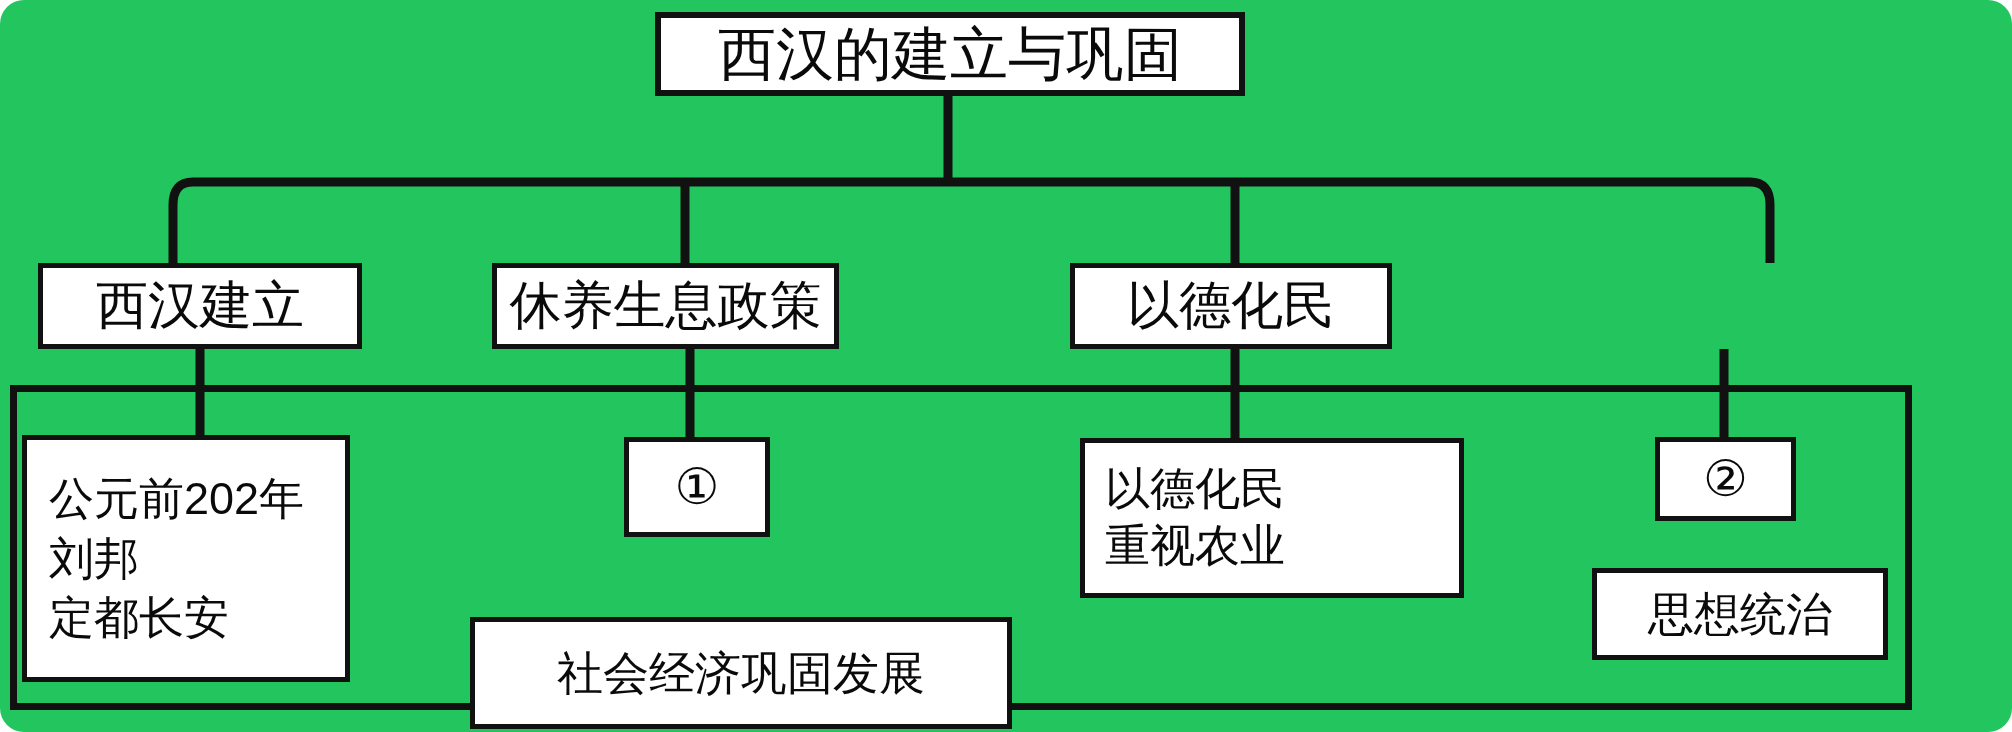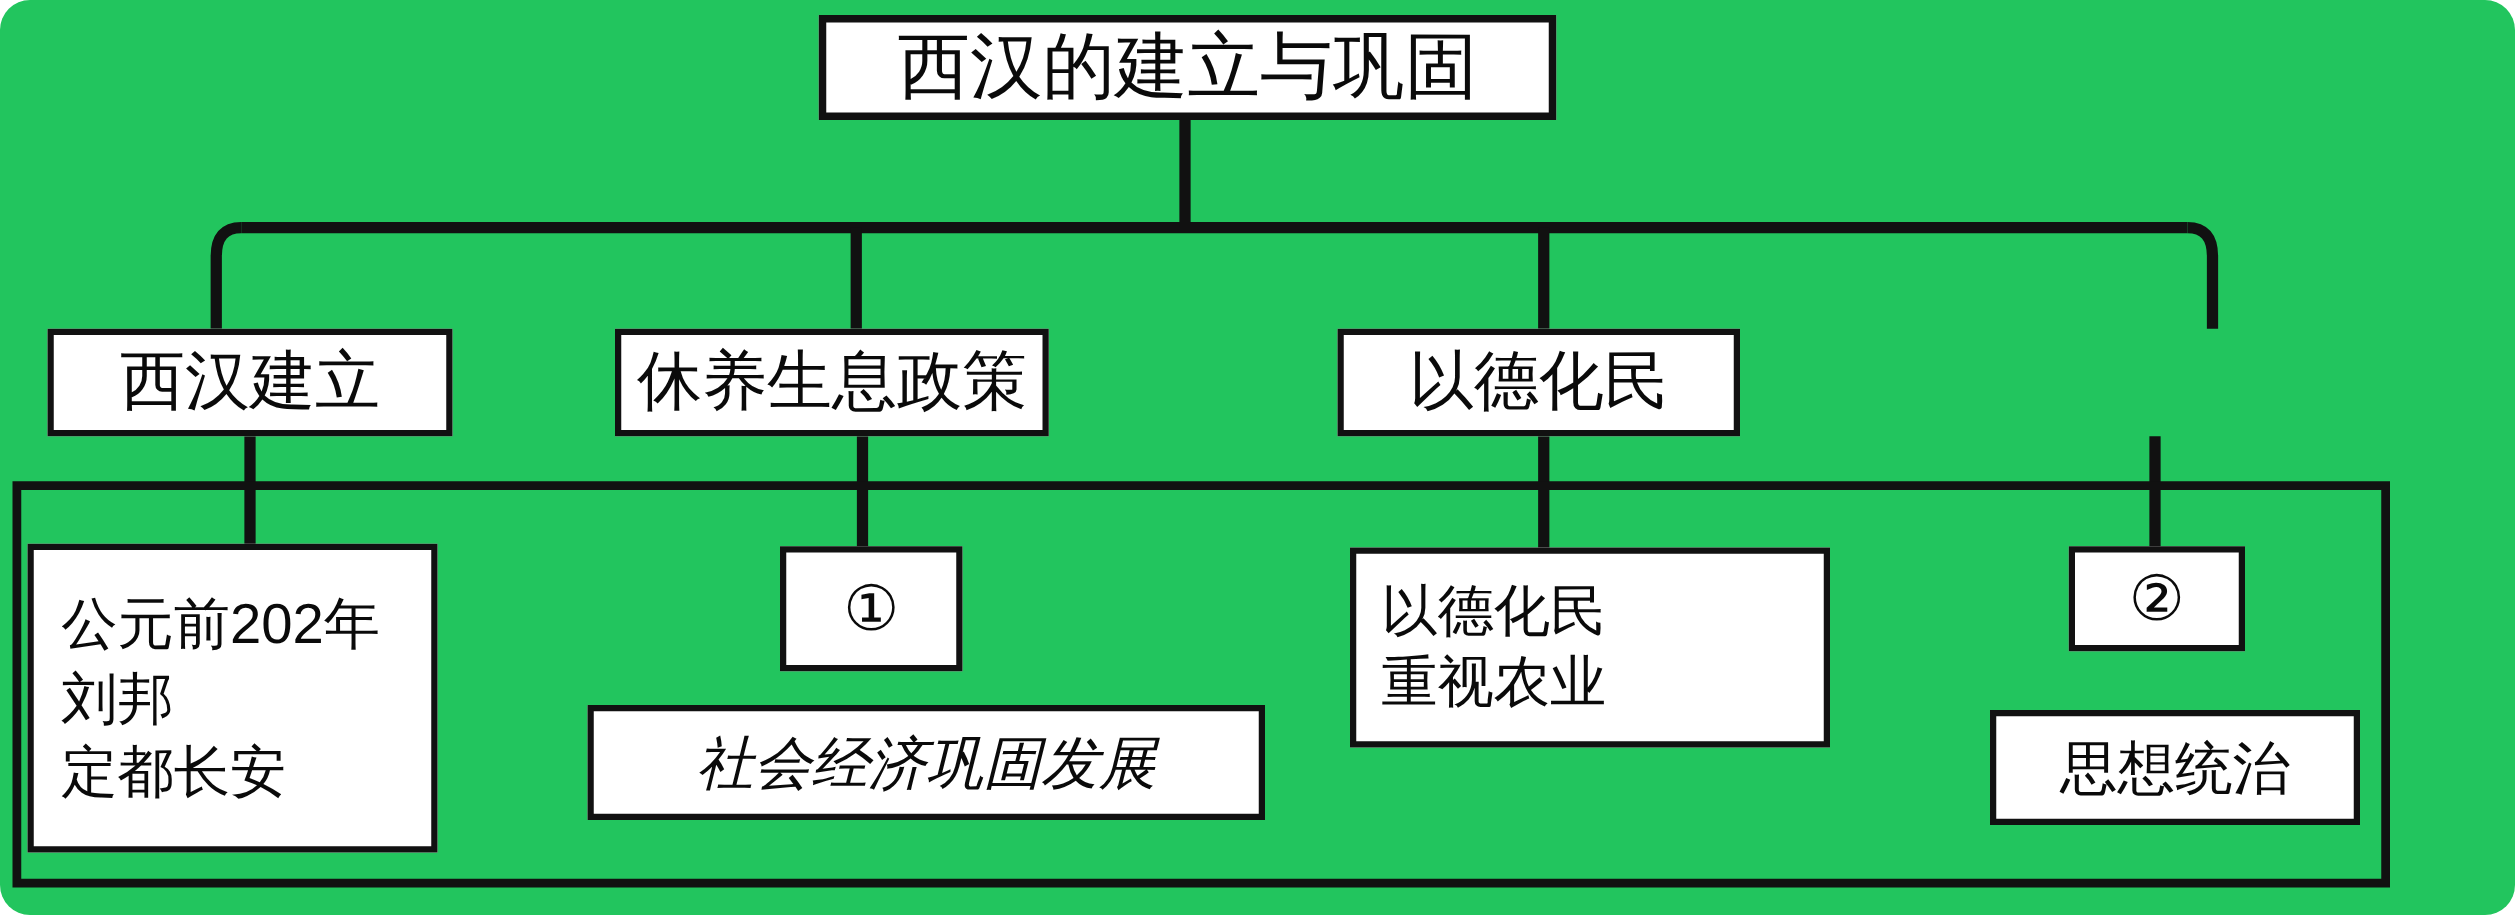--- a/index.html
+++ b/index.html
@@ -97,25 +97,24 @@
   }
   #blank-box-1 {
     left: 624px;
     top: 437px;
     width: 146px;
     height: 100px;
     font-size: 50px;
   }
   #detail-box-1 {
     left: 470px;
-    top: 564px;
+    top: 617px;
     width: 542px;
-    height: 92px;
+    height: 112px;
     font-size: 46px;
-    font-style: italic;
   }
   #detail-box-2 {
     left: 1080px;
     top: 438px;
     width: 384px;
     height: 160px;
     font-size: 45px;
     padding-left: 20px;
     line-height: 1.26;
   }

